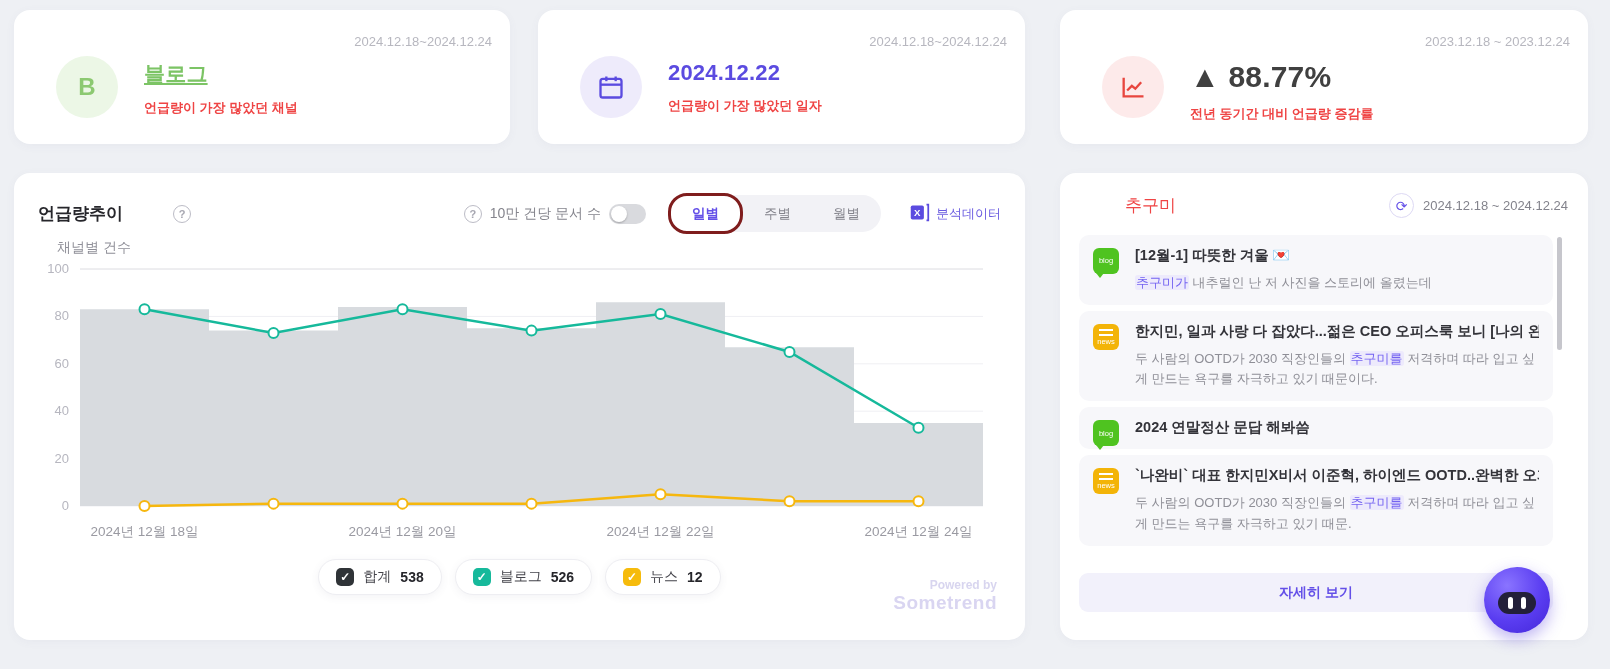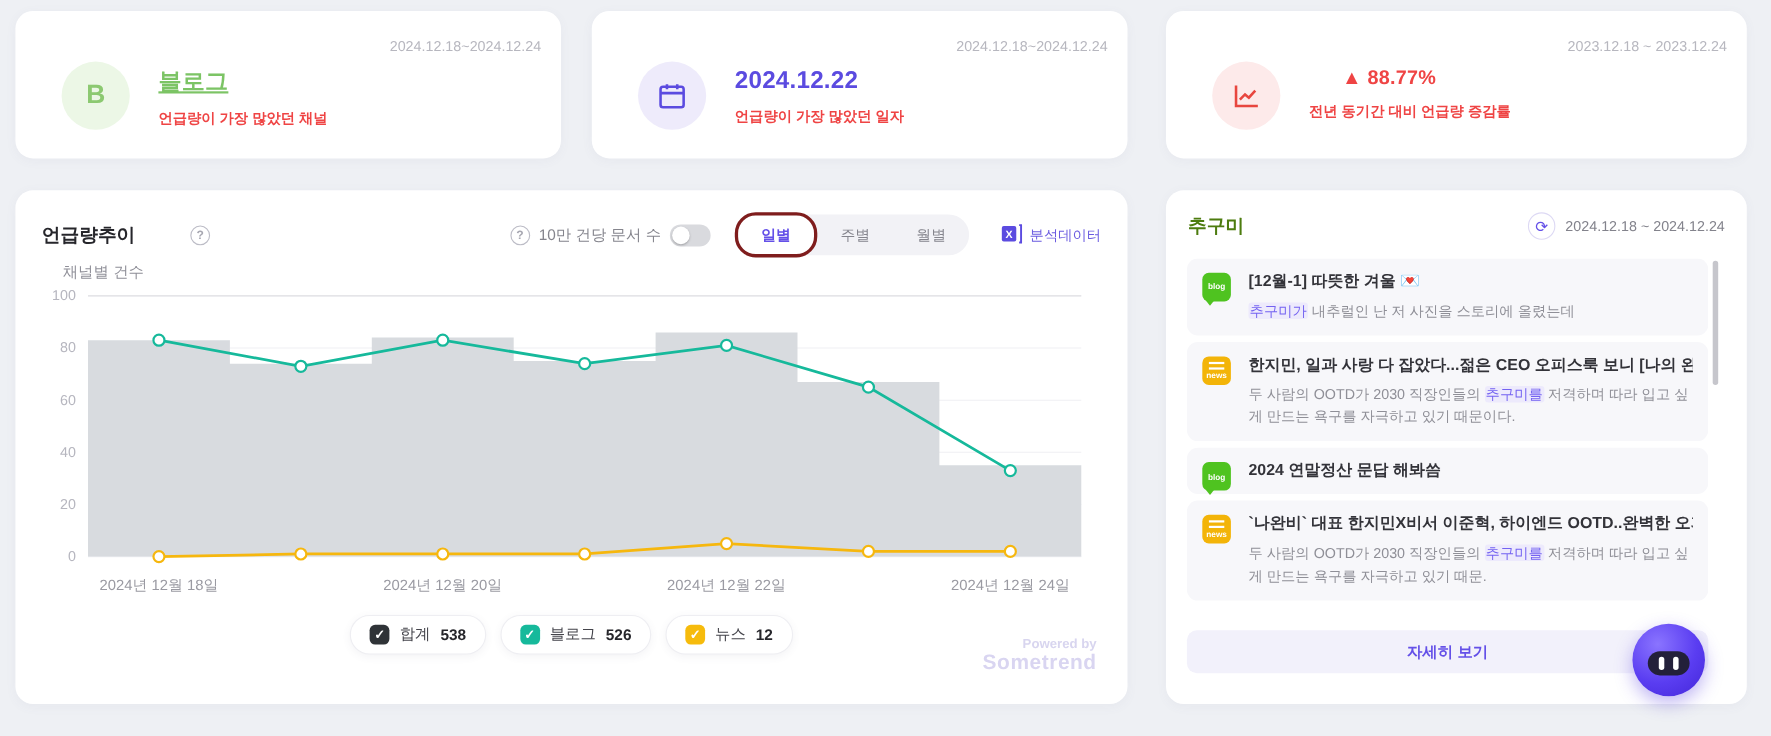--- a/index.html
+++ b/index.html
@@ -13,21 +13,21 @@
   .sum-icon { position:absolute; left:42px; top:46px; width:62px; height:62px; border-radius:50%;
               display:flex; align-items:center; justify-content:center; }
   .sum-body { position:absolute; left:130px; top:50px; }
   .sum-title { font-size:21px; font-weight:700; letter-spacing:.2px; }
   .sum-sub { font-size:13px; color:#ef4444; margin-top:11px;font-weight:bold; }
   .icon-b { background:#ecf7e6; color:#8cc971; font-size:24px; font-weight:700; }
   .icon-cal { background:#eeebfb; color:#5b4be0; }
   .icon-trend { background:#fdeaea; color:#e8463f; }
   .t-green { color:#7cc465; text-decoration:underline; }
   .t-purple { color:#5b4be0; font-size:22px; }
-  .t-red { color:#ef4444; font-size:18px;margin-left:30px; }
+  .t-red { color:#404040; font-size:30px; }
 
   
   #chart-card { left:14px; top:173px; width:1011px; height:467px; }
   .chart-head { position:absolute; left:24px; right:24px; top:22px; display:flex; align-items:center;gap:42px; }
   .chart-title { font-size:17px; font-weight:700; color:#26262b; }
   .help-icon { width:18px; height:18px; border:1.5px solid #bcbcc6; border-radius:50%; color:#a7a7b1;
                font-size:11px; font-weight:700; display:inline-flex; align-items:center; justify-content:center;
                margin-left:8px; }
   .head-right { margin-left:auto; display:flex; align-items:center; gap:14px; }
   .per100k { display:flex; align-items:center; gap:8px; font-size:14px; color:#85858d; }
@@ -47,36 +47,36 @@
                  display:flex; align-items:center; justify-content:center; }
   .legend-pill .lab { font-size:14px; color:#44444b; }
   .legend-pill .cnt { font-size:14px; color:#26262b; font-weight:700; }
   .watermark { position:absolute; right:28px; bottom:26px; text-align:right; }
   .watermark .l1 { font-size:12px; color:#d8d5ef; font-weight:600; }
   .watermark .l2 { font-size:19px; color:#d9d5f1; font-weight:700; letter-spacing:.5px; }
 
   
   #feed-card { left:1060px; top:173px; width:528px; height:467px; }
   .feed-head { position:absolute; left:20px; right:20px; top:20px; display:flex; align-items:center; }
-  .feed-title-h { font-size:17px; font-weight:700; color:#4d7c0f; }
+  .feed-title-h { font-size:17px; font-weight:400; color:#ef4444;margin-left:45px; }
   .feed-head-right { margin-left:auto; display:flex; align-items:center; gap:9px; }
   .refresh-btn { width:25px; height:25px; border:1px solid #ddd9f4; border-radius:50%; color:#6450e8;
                  display:flex; align-items:center; justify-content:center; font-size:14px; cursor:pointer; }
   .feed-date { font-size:13px; color:#83838c; }
   .feed-list { position:absolute; left:19px; top:62px; width:474px; height:332px; overflow:hidden;
                display:flex; flex-direction:column; gap:6px; }
   .feed-item { background:#f7f7fa; border-radius:10px; padding:11px 14px 12px 56px; position:relative; cursor:pointer; }
   .feed-icon { position:absolute; left:14px; top:13px; width:26px; height:26px; border-radius:6px;
                display:flex; flex-direction:column; align-items:center; justify-content:center; }
   .icon-blog { background:#4fc320; }
   .icon-blog::after { content:""; position:absolute; left:3px; bottom:-4px; width:0; height:0;
                       border-left:4px solid transparent; border-right:4px solid transparent; border-top:5px solid #4fc320; }
   .icon-news { background:#f3b408; }
   .icon-news .lines { width:14px; height:7px; border-top:2px solid #fff; border-bottom:2px solid #fff; margin-bottom:2px; }
-  .icon-label { font-size:7.5px; font-weight:700; color:#fff; line-height:1; }
+  .icon-label { font-size:7.5px; font-weight:400; color:#fff; line-height:1; }
   .feed-item-title { font-size:14.5px; font-weight:700; color:#333339; white-space:nowrap; overflow:hidden; }
   .feed-item-desc { font-size:13px; color:#8f8f97; margin-top:8px; line-height:1.55; }
   .kw { color:#7463f1; background:#edeafc; border-radius:3px; padding:0 1px; }
   .more-btn { position:absolute; left:19px; top:400px; width:474px; height:39px; background:#f2f1fb; border:none;
               border-radius:9px; color:#6450e8; font-size:14px; font-weight:600; cursor:pointer;
               font-family:"Liberation Sans", sans-serif; }
   .scroll-thumb { position:absolute; right:26px; top:64px; width:5px; height:113px; background:#c6c6cc; border-radius:3px; }
 
   
   .fab { position:absolute; left:1484px; top:567px; width:66px; height:66px; border-radius:50%;

